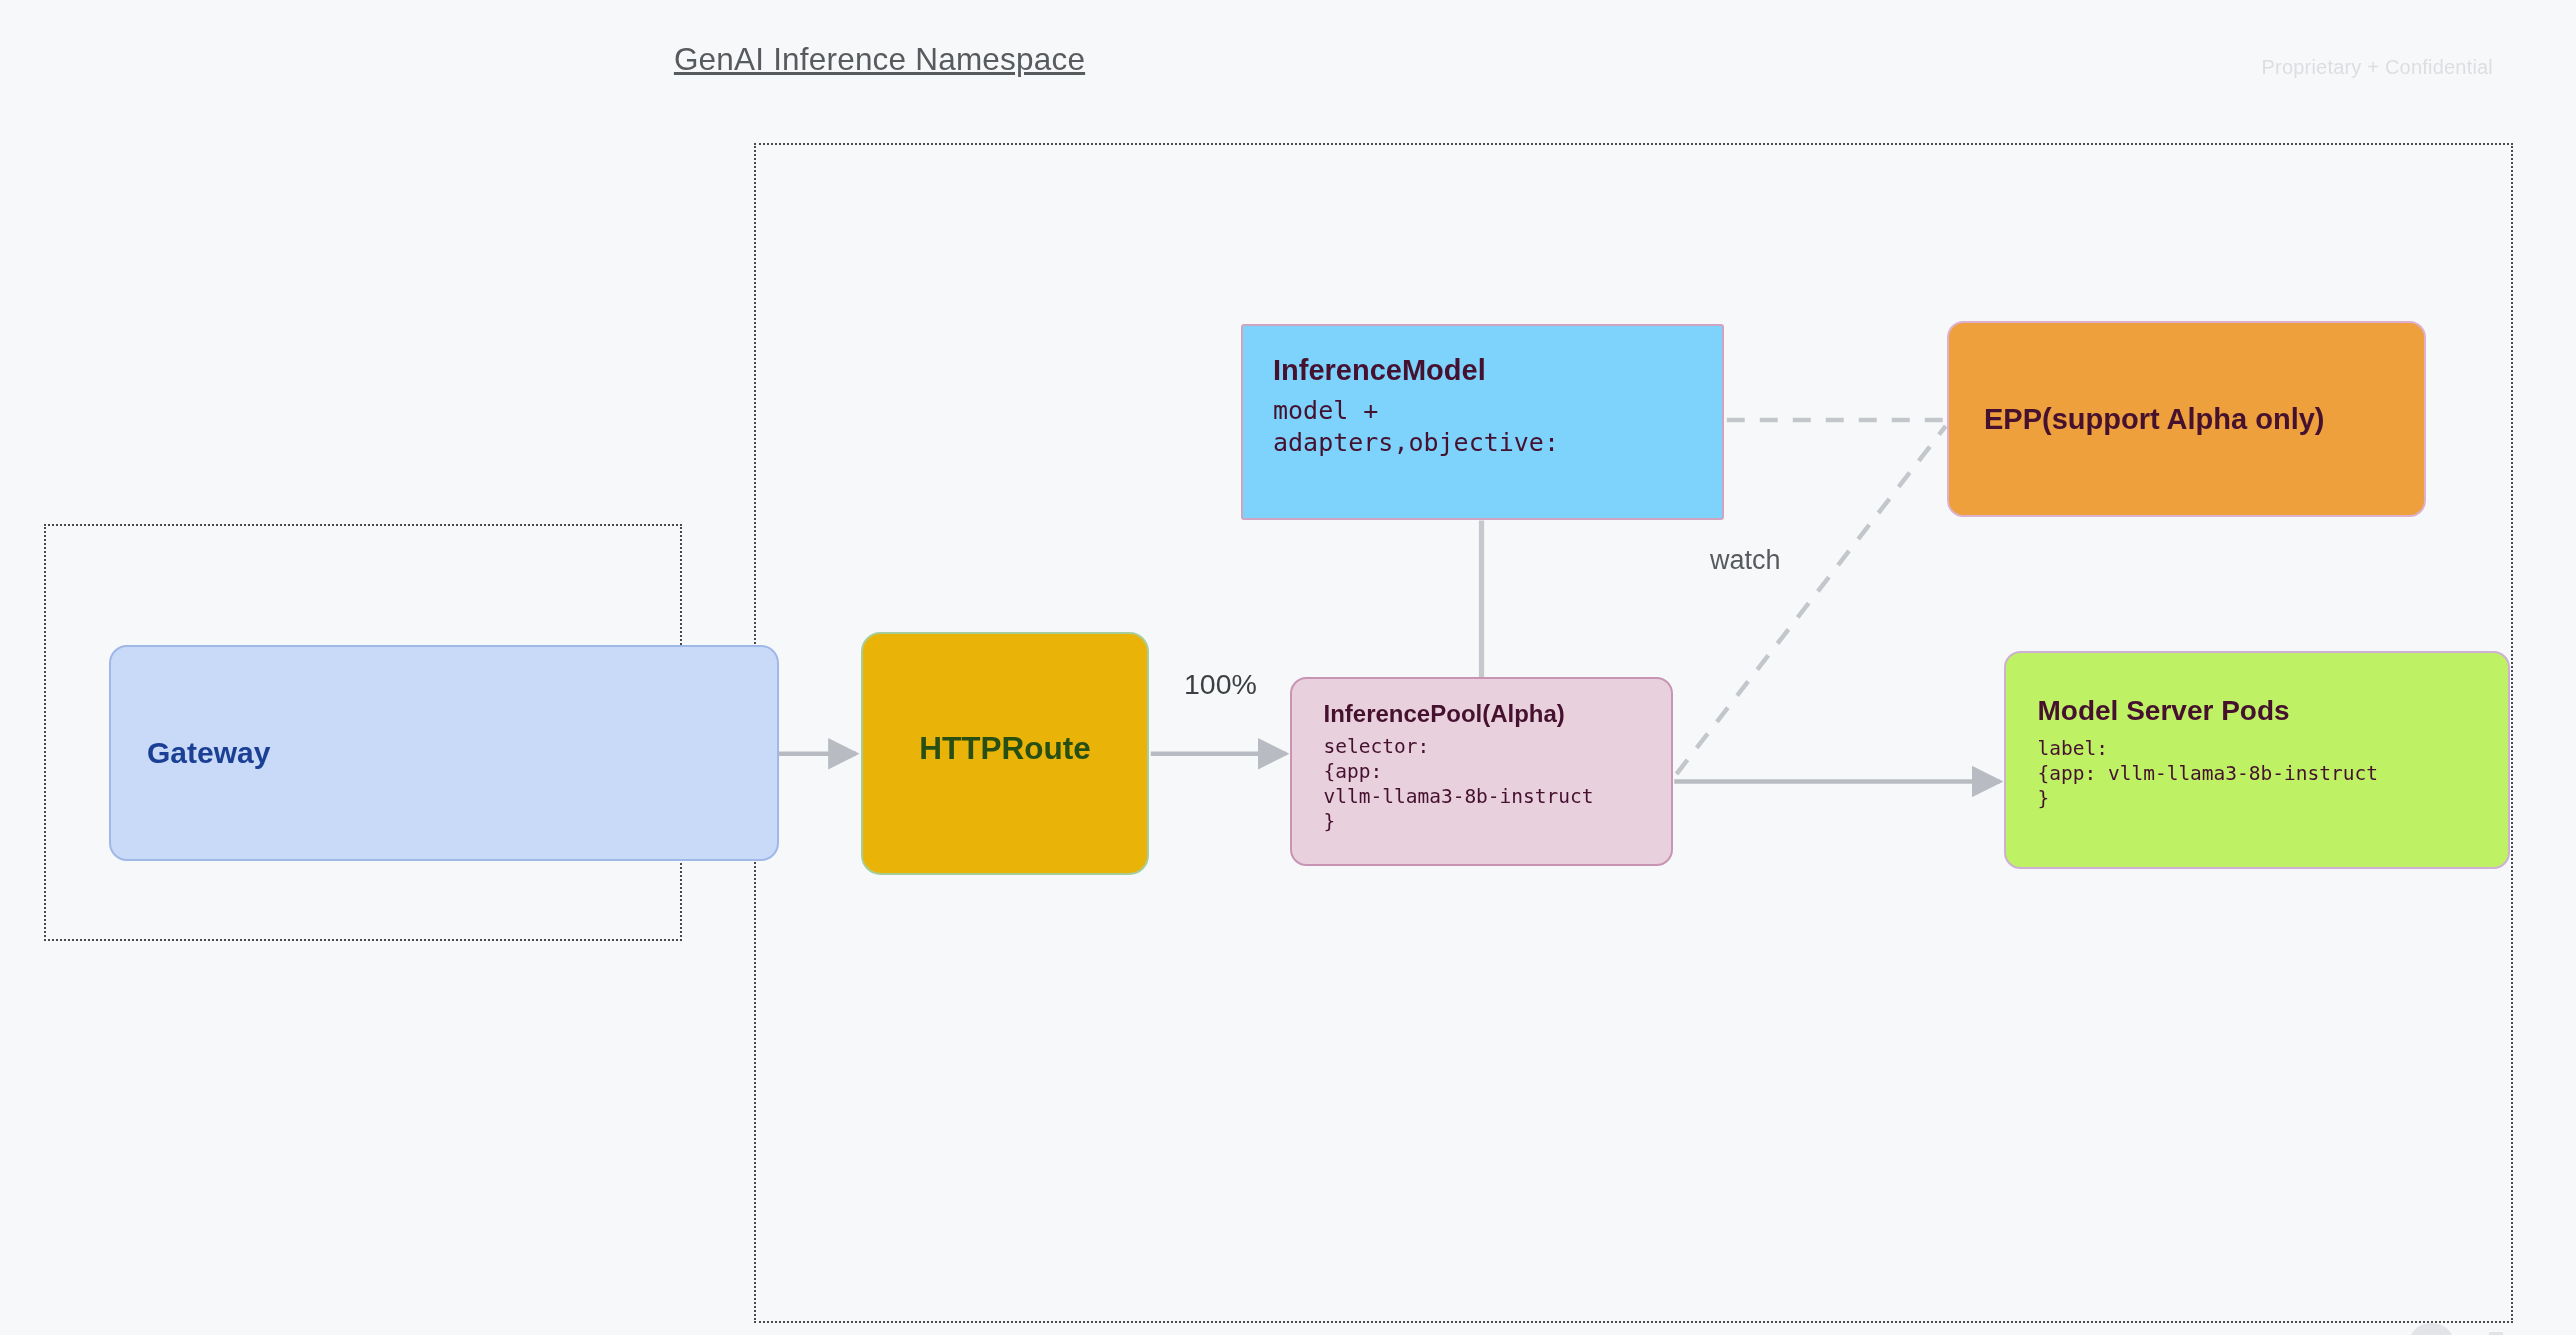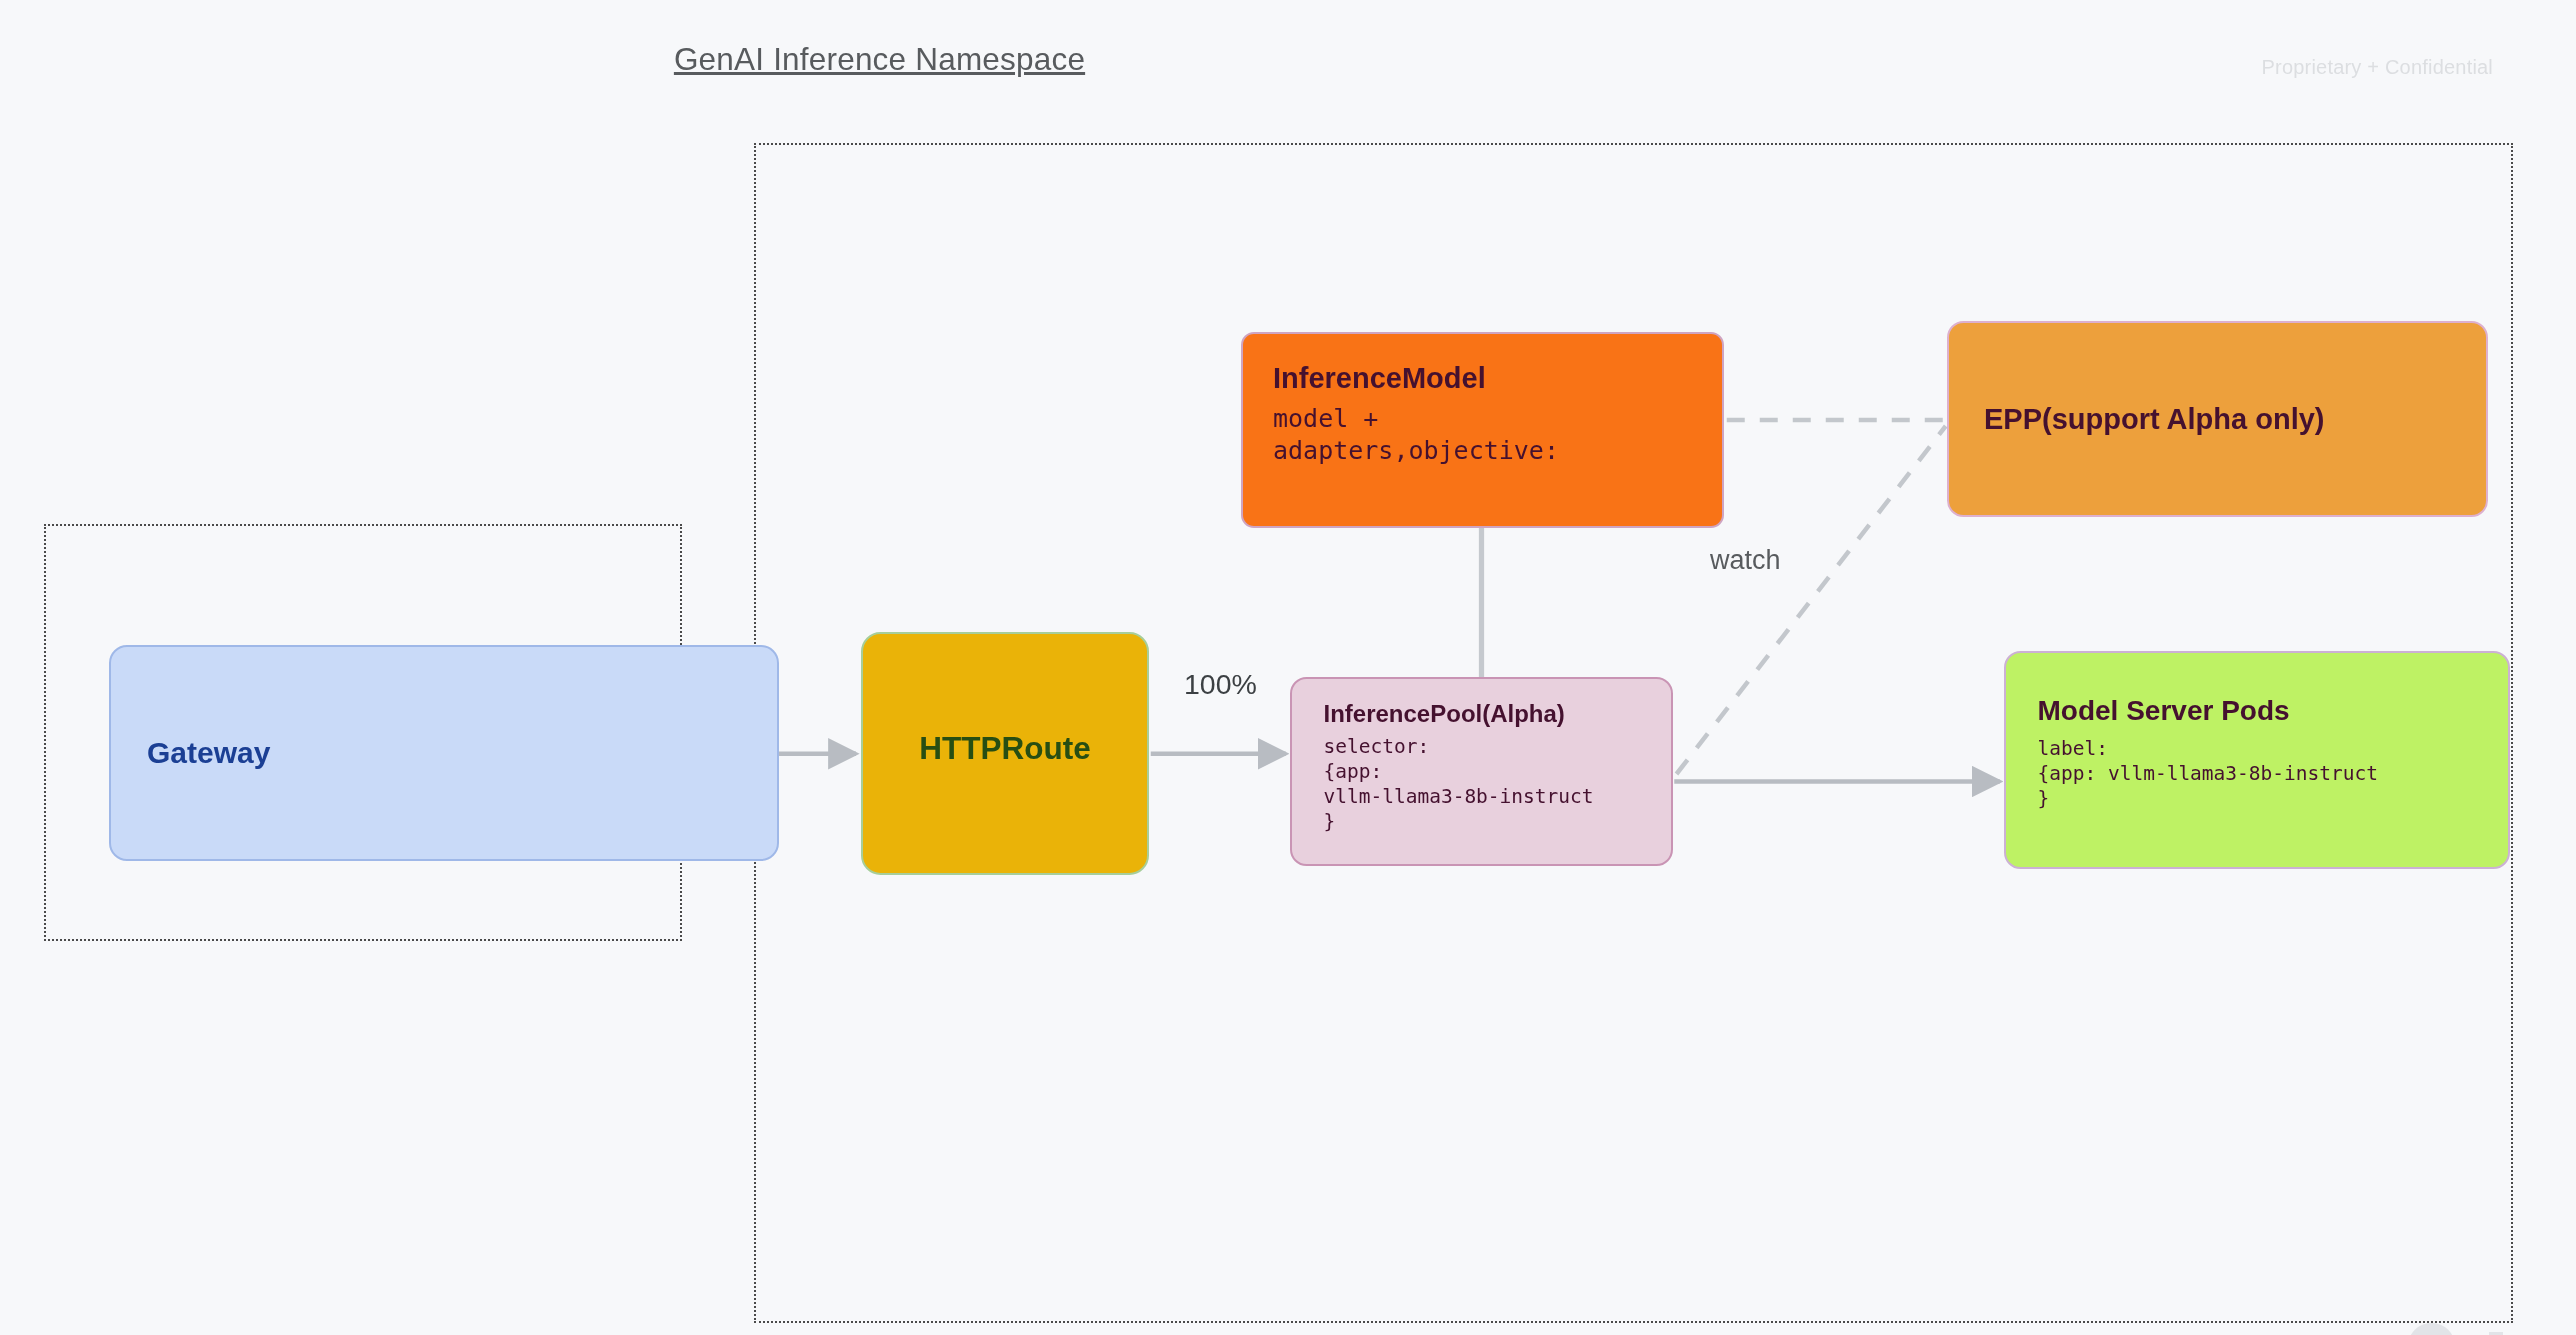--- a/index.html
+++ b/index.html
@@ -132,24 +132,23 @@
     color: #274e13;
     font-size: 31.5px;
   }
 
   
   #node-inferencemodel {
     left: 1241px;
     top: 324px;
     width: 483px;
     height: 196px;
-    background: #f97316;
+    background: #7dd3fc;
     border: 2.3px solid #cfa4c1;
-    border-radius: 13px;
-    margin-top: 8px;
+    border-radius: 3px;
   }
   #node-inferencemodel .title {
     position: absolute;
     left: 30px;
     top: 28px;
     color: #45112f;
     font-size: 29px;
   }
   #node-inferencemodel .body {
     position: absolute;
@@ -182,21 +181,21 @@
     left: 31.5px;
     top: 56px;
     color: #45112f;
     font-size: 19.5px;
   }
 
   
   #node-epp {
     left: 1947px;
     top: 321px;
-    width: 541px;
+    width: 479px;
     height: 196px;
     background: #eda03c;
     border: 2.3px solid #ddb0ce;
     border-radius: 16.5px;
   }
   #node-epp .title {
     position: absolute;
     left: 35px;
     top: 0;
     bottom: 0;

